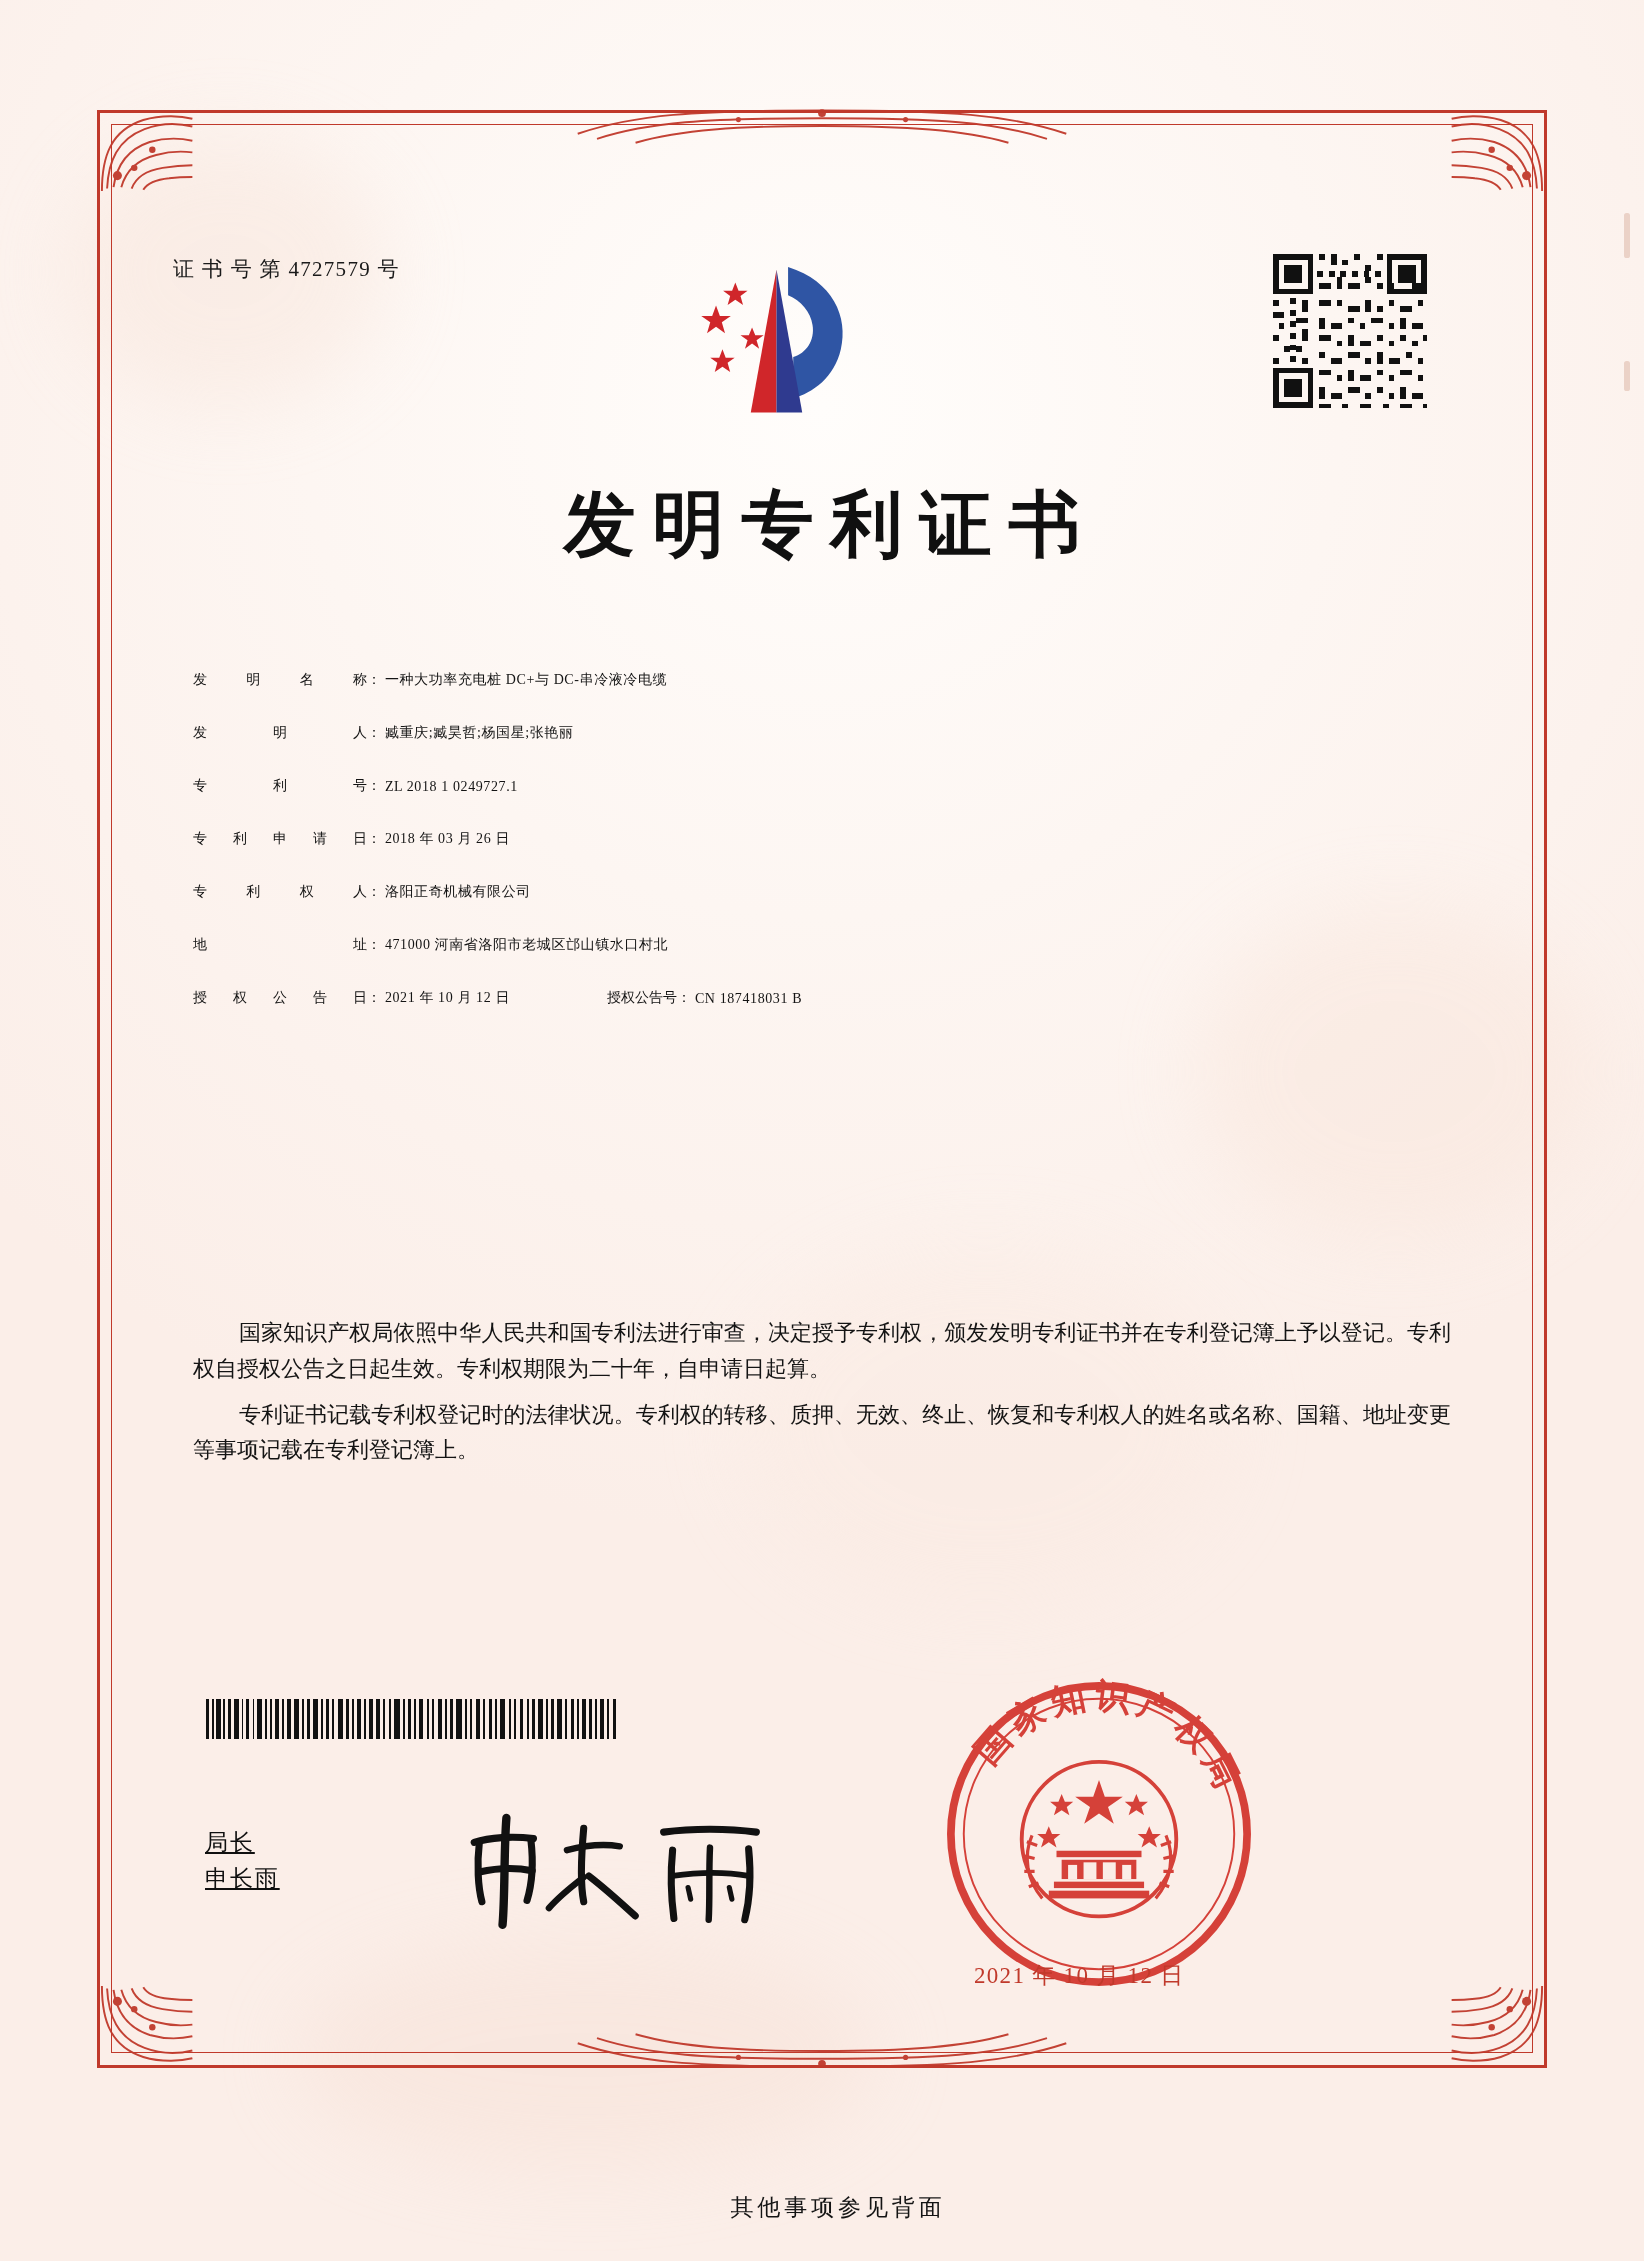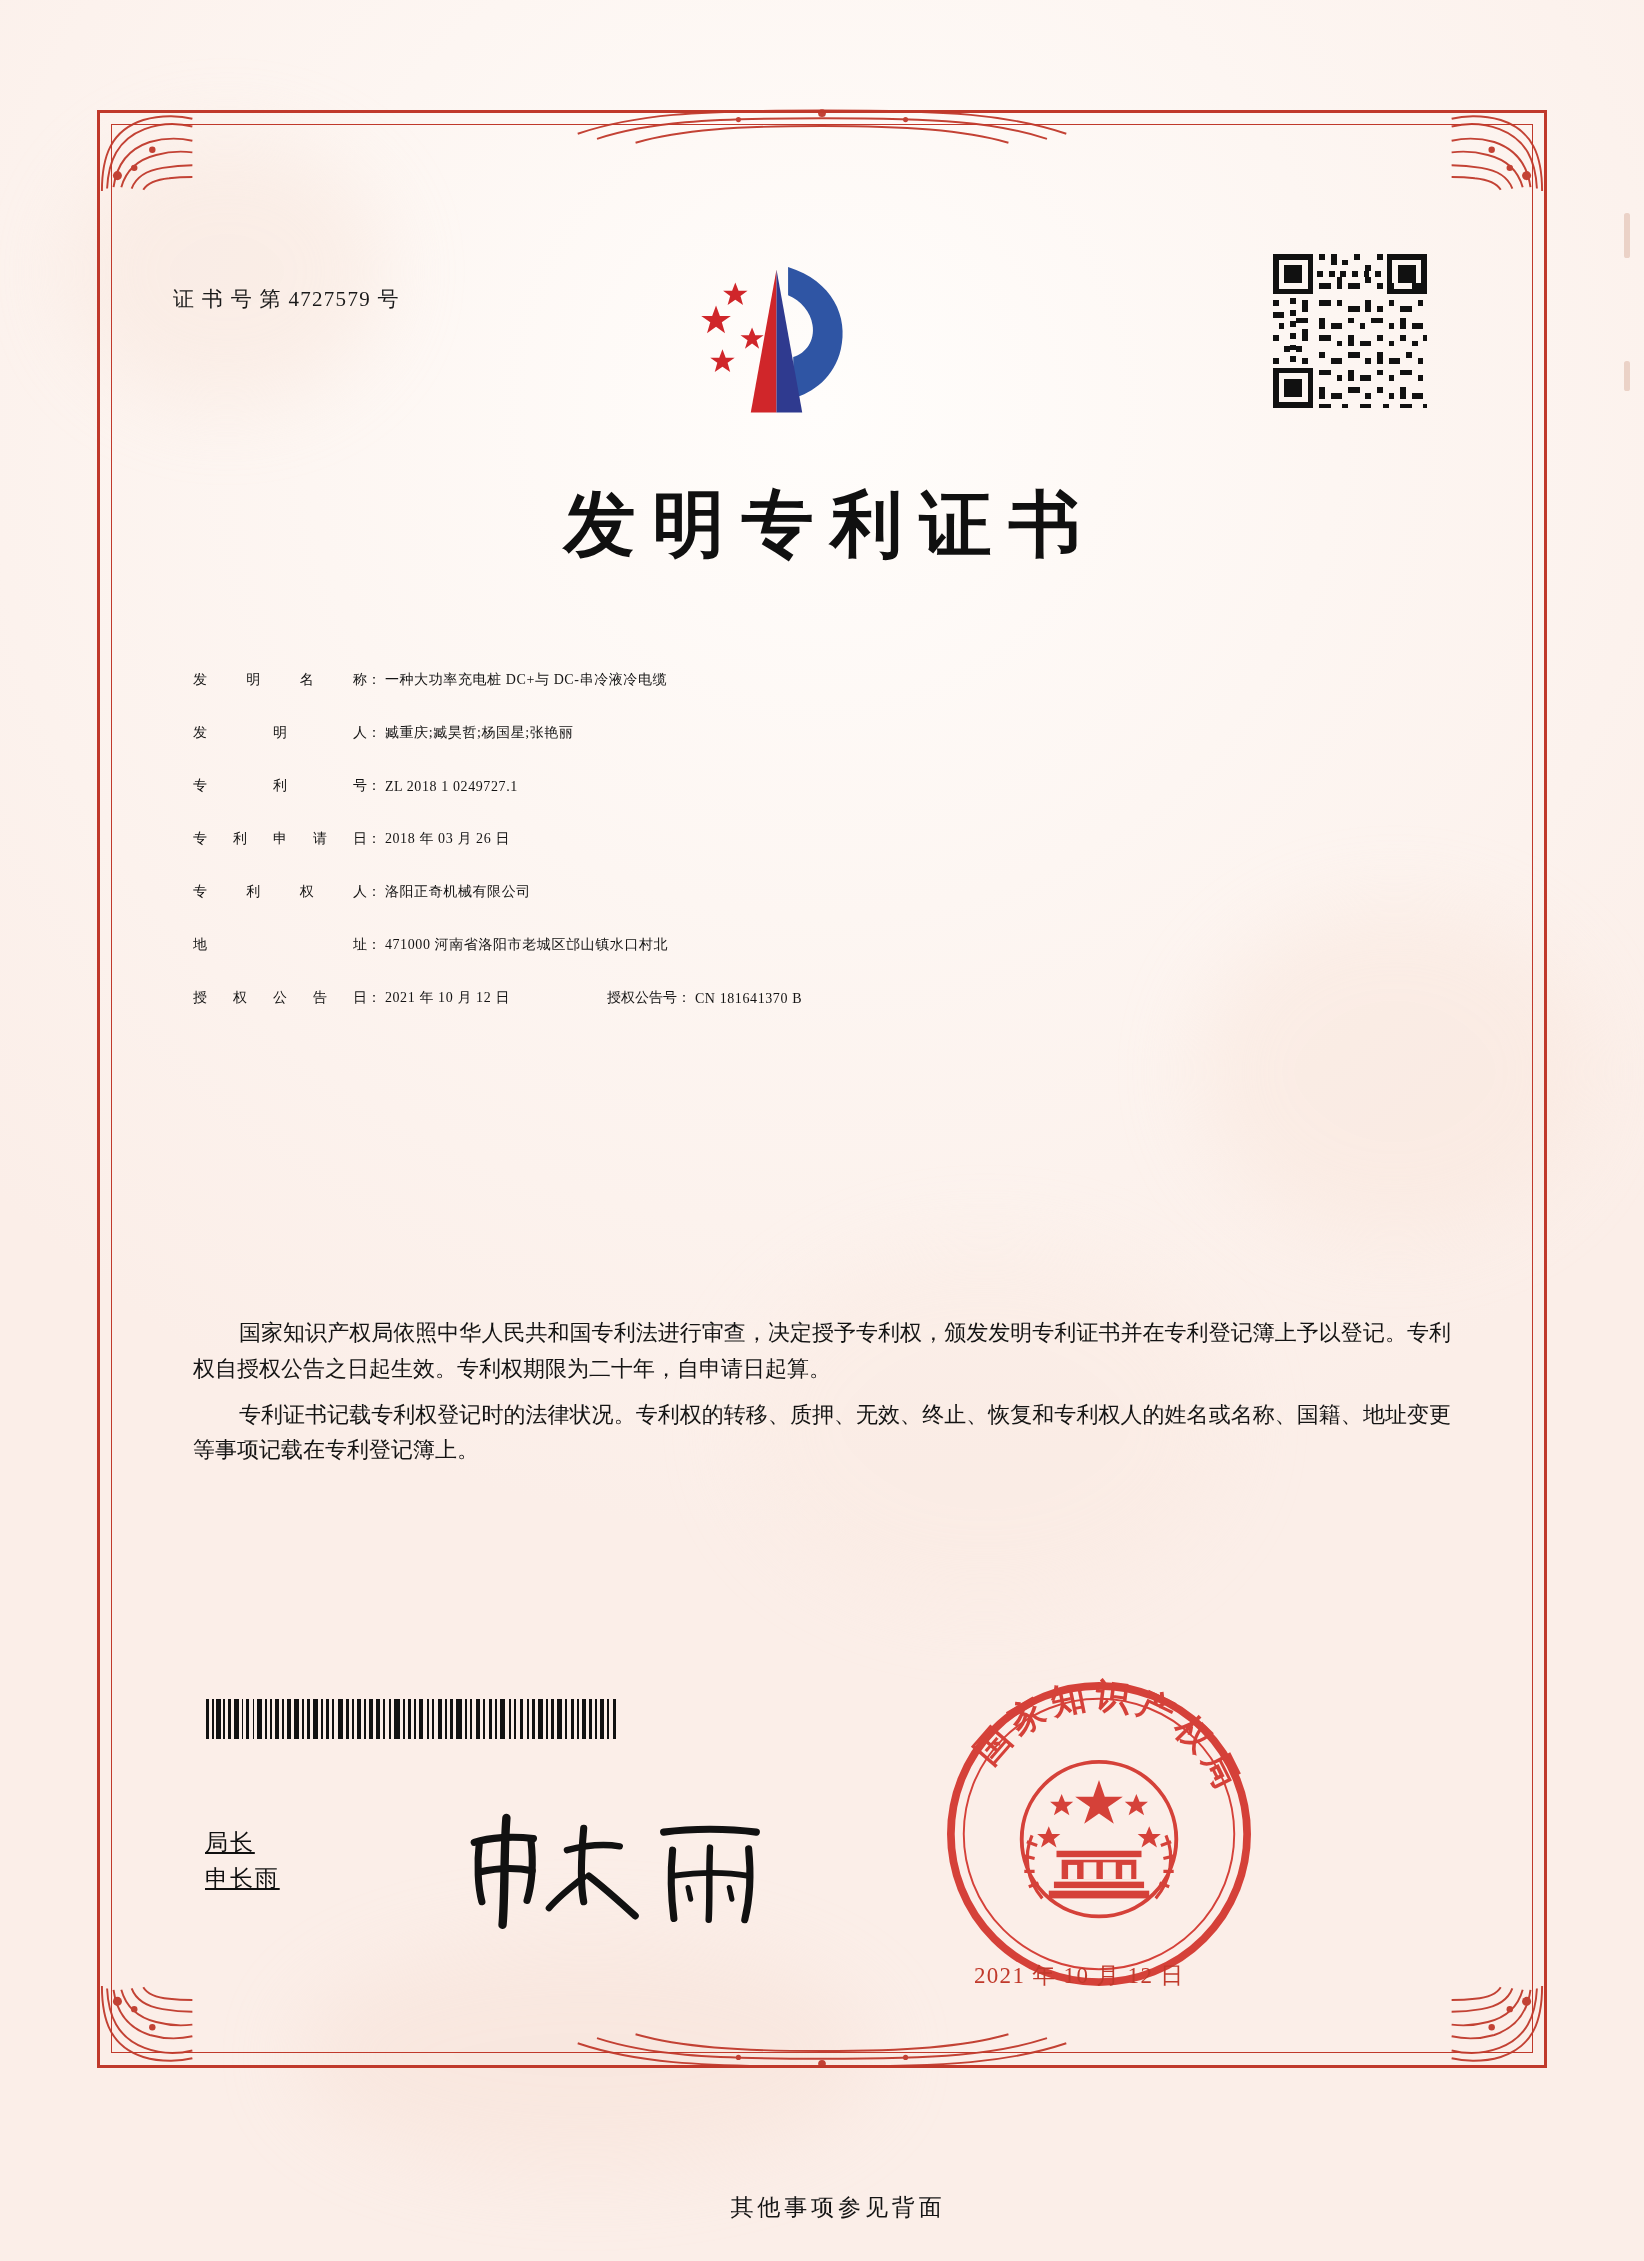--- a/index.html
+++ b/index.html
@@ -71,21 +71,20 @@
 
   
   .cert-no {
     position: absolute;
     left: 173px;
     top: 255px;
     font-size: 21px;
     color: #1a1a1a;
     letter-spacing: 1.3px;
     white-space: nowrap;
-    margin-top: 30px;
   }
 
   .logo {
     position: absolute;
     left: 680px;
     top: 255px;
     width: 193px;
     height: 181px;
   }
 
@@ -426,21 +425,21 @@
       <span class="field-colon">：</span>
       <span class="field-value">471000 河南省洛阳市老城区邙山镇水口村北</span>
     </div>
 
     <div class="field-row dual">
       <span class="field-label spread">授权公告日</span>
       <span class="field-colon">：</span>
       <span class="field-value">2021 年 10 月 12 日</span>
       <span class="second-label">授权公告号</span>
       <span class="field-colon">：</span>
-      <span class="field-value">CN 181641370 B</span>
+      <span class="field-value">CN 187418031 B</span>
     </div>
 
   </div>
 
   <div class="paragraphs">
     <p>国家知识产权局依照中华人民共和国专利法进行审查，决定授予专利权，颁发发明专利证书并在专利登记簿上予以登记。专利权自授权公告之日起生效。专利权期限为二十年，自申请日起算。</p>
     <p>专利证书记载专利权登记时的法律状况。专利权的转移、质押、无效、终止、恢复和专利权人的姓名或名称、国籍、地址变更等事项记载在专利登记簿上。</p>
   </div>
 
   <svg class="barcode" viewBox="0 0 640 62" shape-rendering="crispEdges">

